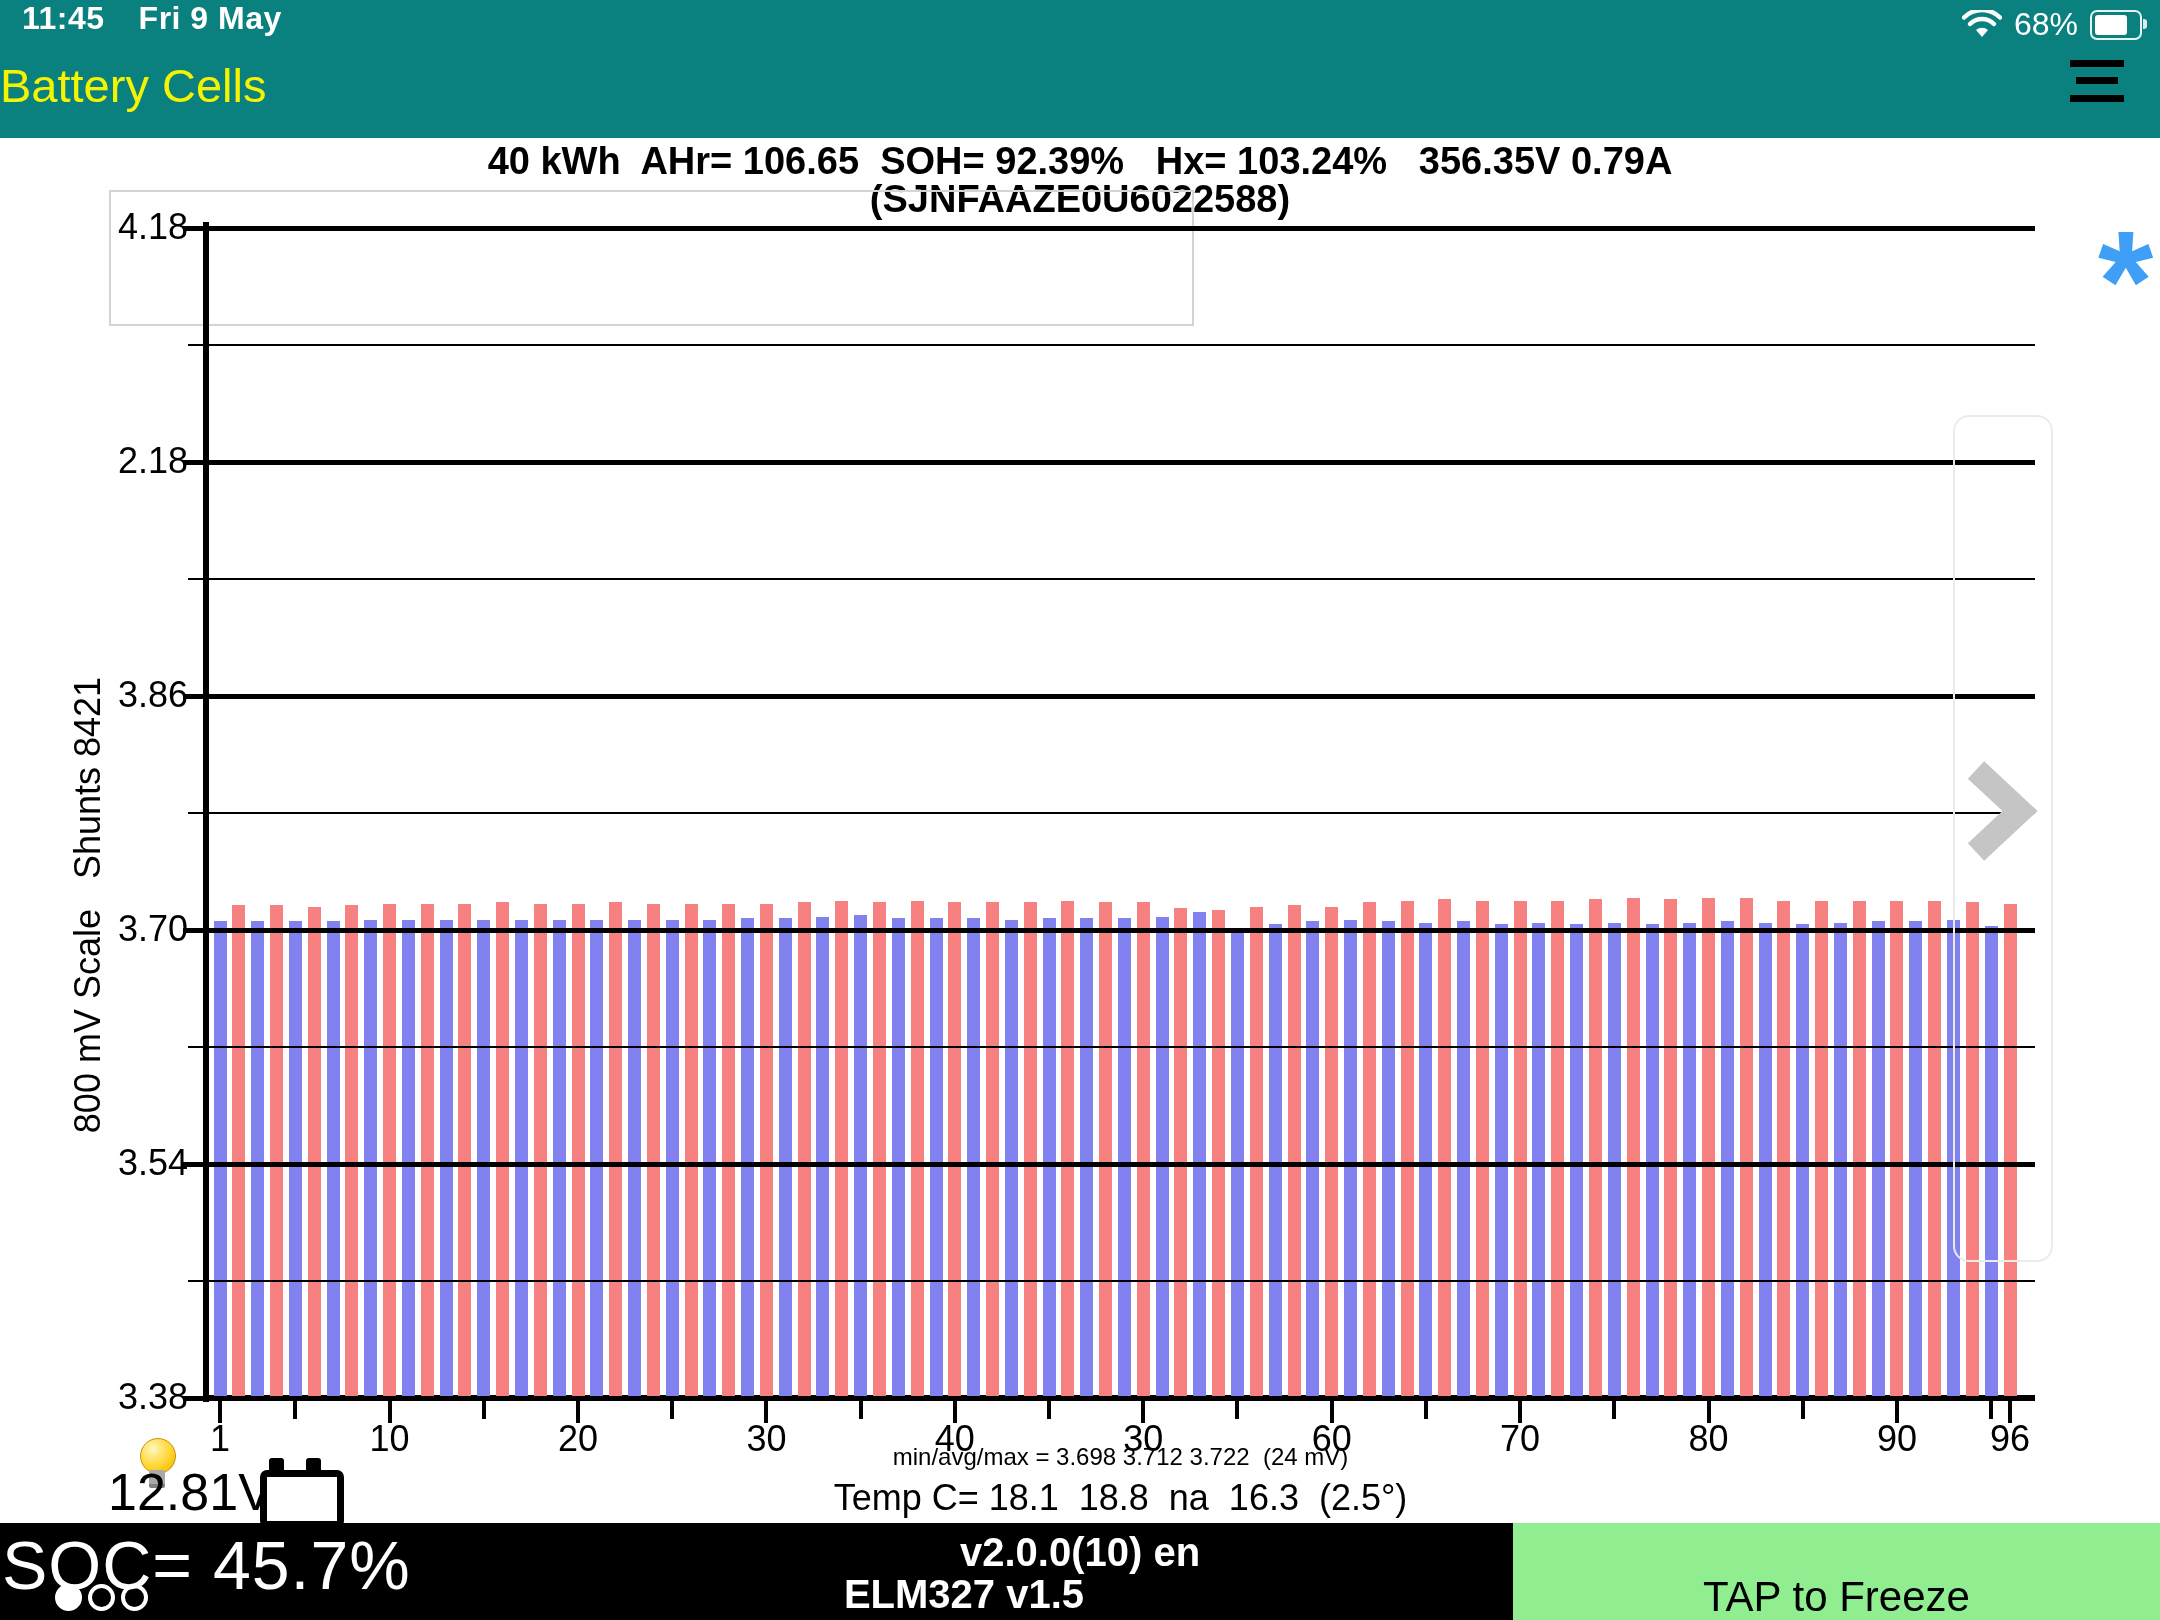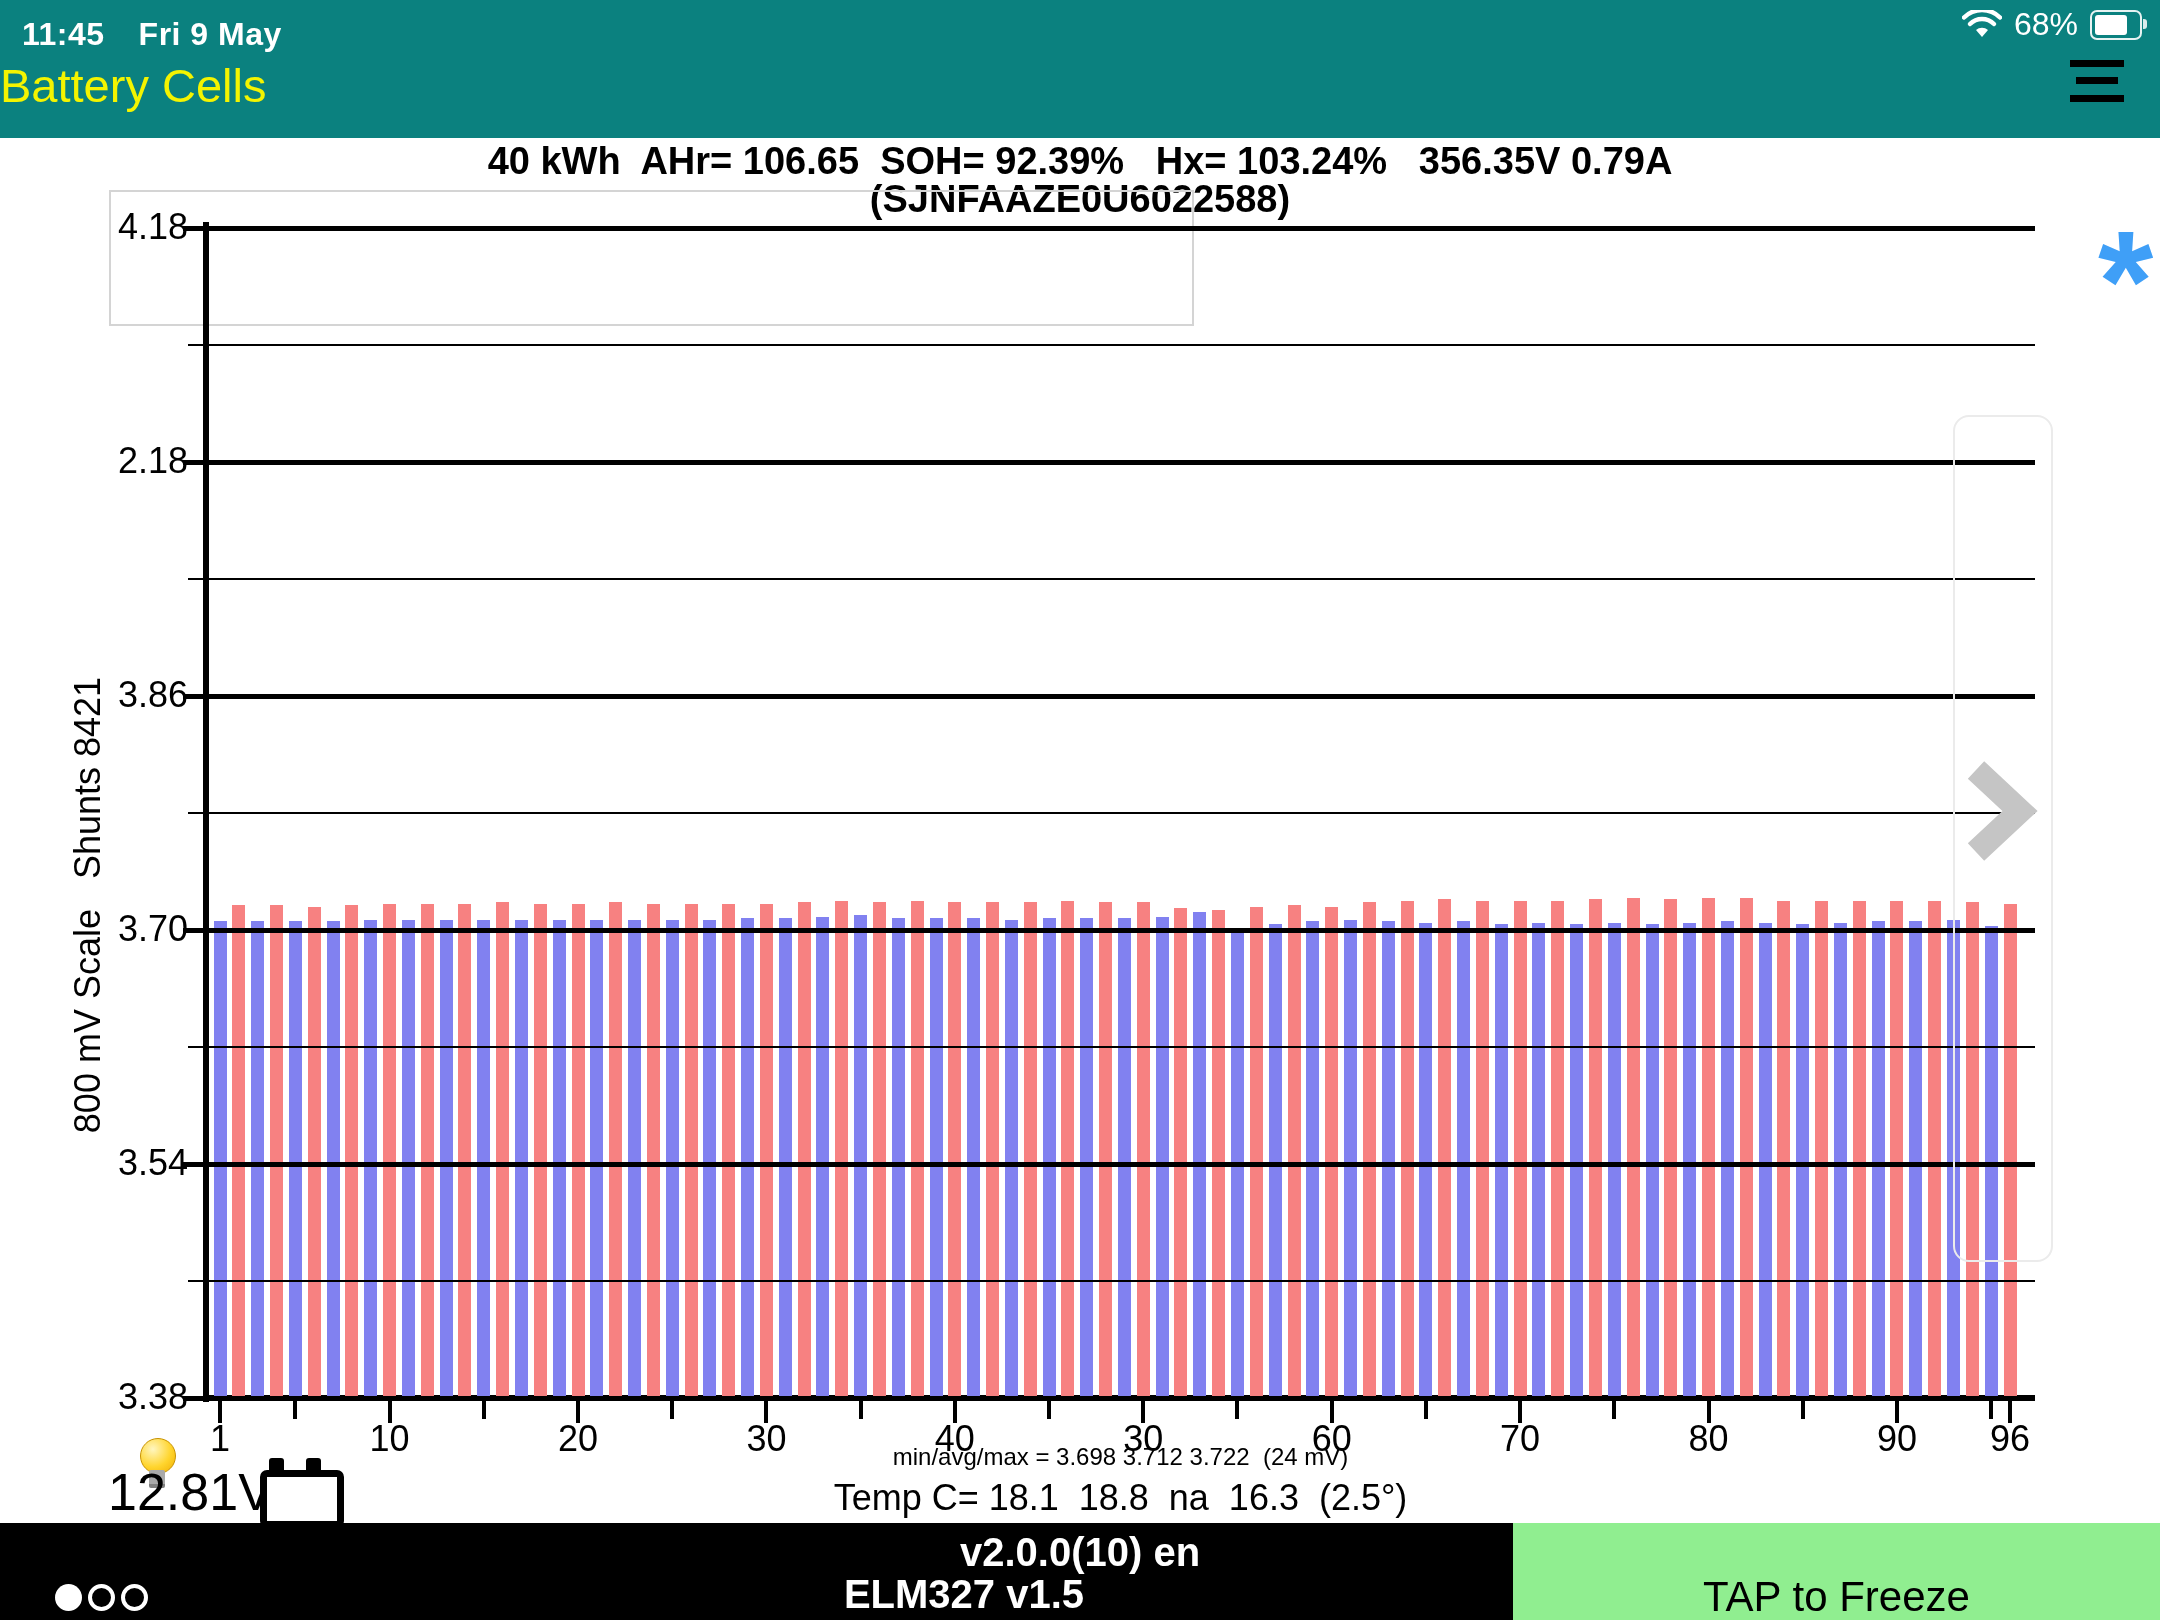--- a/index.html
+++ b/index.html
@@ -1,20 +1,20 @@
 <!DOCTYPE html>
 <html><head>
 <meta charset="utf-8">
 <style>
   html,body{margin:0;padding:0;background:#444;}
   .app{position:relative;width:2160px;height:1620px;background:#ffffff;overflow:hidden;
        font-family:"Liberation Sans",sans-serif;color:#000;}
   
   .topbar{position:absolute;left:0;top:0;width:2160px;height:138px;background:#0b817f;}
-  .status-left{position:absolute;left:22px;top:16px;color:#fff;font-size:32px;font-weight:600;letter-spacing:.5px;}
+  .status-left{position:absolute;left:22px;top:0;color:#fff;font-size:32px;font-weight:600;letter-spacing:.5px;}
   .status-left .date{font-weight:600;margin-left:34px;}
   .status-right{position:absolute;right:18px;top:6px;display:flex;align-items:center;gap:12px;color:#fff;font-size:32px;font-weight:500;}
   .wifi-icon svg{display:block;}
   .batt{position:relative;width:48px;height:26px;border:2.5px solid rgba(255,255,255,.9);border-radius:7px;}
   .batt .lvl{position:absolute;left:3px;top:3px;bottom:3px;width:66%;background:#fff;border-radius:3px;}
   .batt .tip{position:absolute;right:-7px;top:7px;width:4px;height:10px;background:rgba(255,255,255,.85);border-radius:0 3px 3px 0;}
   .apptitle{position:absolute;left:0;top:58px;width:100%;text-align:left;font-size:47px;color:#f4f400;}
   .menu-icon{position:absolute;right:36px;top:58px;width:54px;height:48px;cursor:pointer;}
   .menu-icon i{position:absolute;left:0;height:7px;background:#000;display:block;}
   .menu-icon i:nth-child(1){top:2px;width:54px;}
@@ -288,20 +288,21 @@
       <span class="base"></span>
     </div>
   <div class="auxv">12.81V</div>
   <div class="batt12">
     <span class="nub1"></span>
       <span class="nub2"></span>
       <span class="body"></span>
   </div>
 
   <div class="bottombar"></div>
+  <div class="soc">SOC= 45.7%</div>
   <div class="dots">
     <span class="dot filled"></span>
     <span class="dot open"></span>
     <span class="dot open"></span>
   </div>
   <div class="ver">v2.0.0(10) en</div>
   <div class="elm">ELM327 v1.5</div>
   <div class="bms">BMS Only</div>
   <div class="connbox">
     <div class="l2">TAP to Freeze</div>

